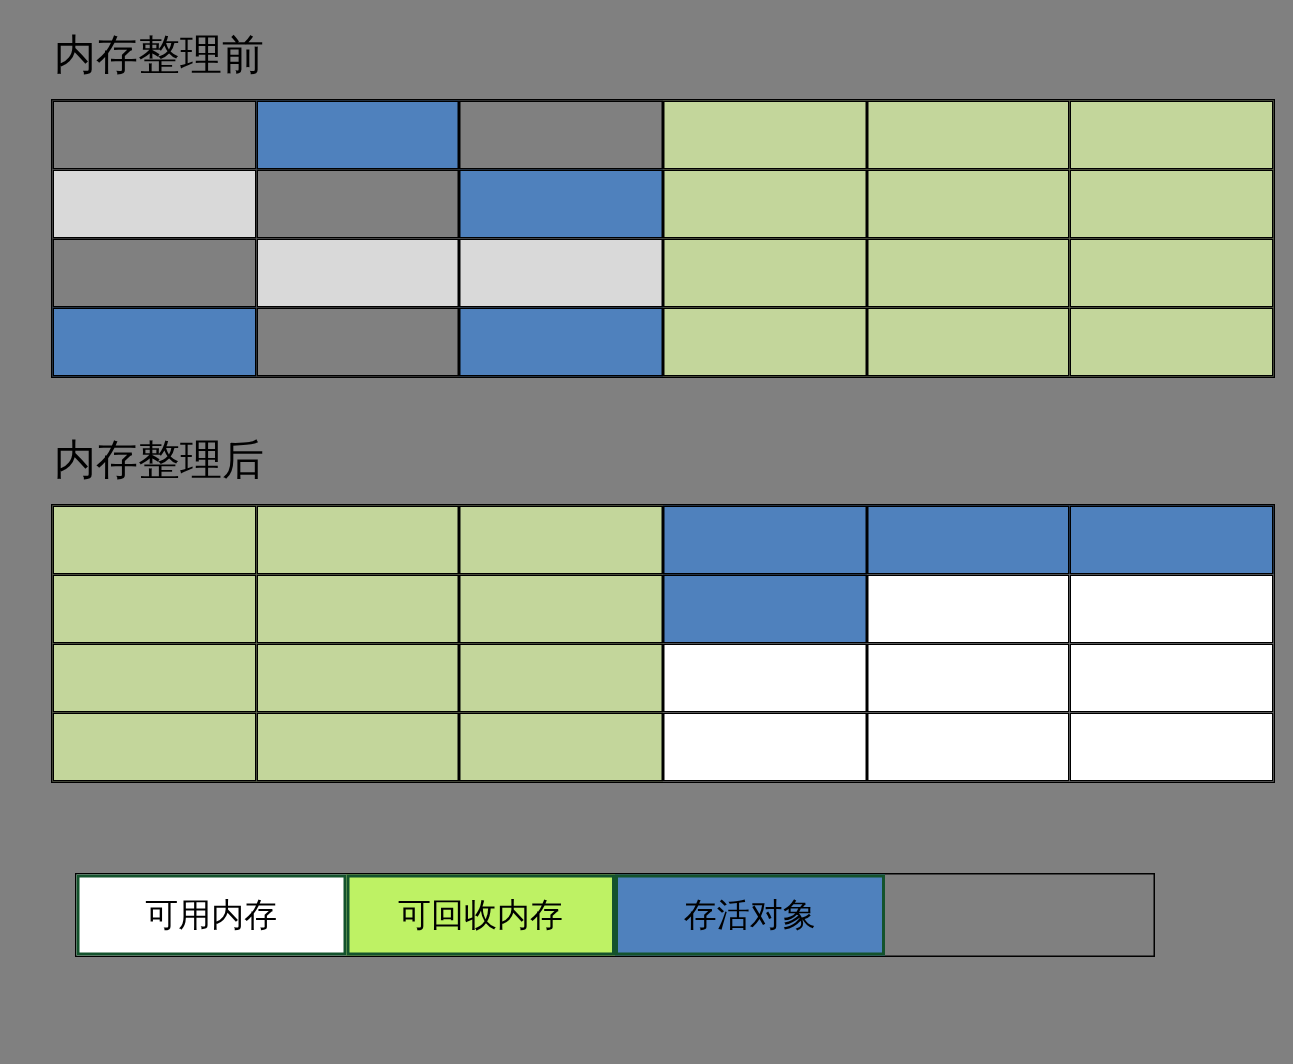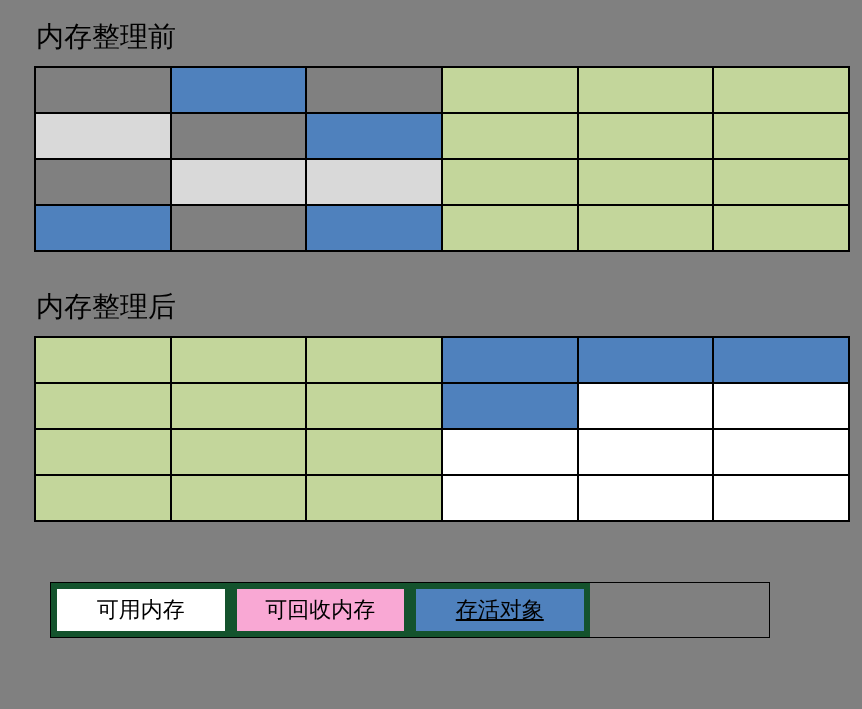--- a/index.html
+++ b/index.html
@@ -51,28 +51,28 @@
       display: grid;
       grid-template-columns: repeat(4, 1fr);
       margin: 60px 92px 0 50px;
       border: 1px solid #000;
     }
     .legend-item {
       display: flex;
       align-items: center;
       justify-content: center;
       height: 54px;
-      border: 6px solid #14532d;
+      border: 2px solid #14532d;
       font-size: 22px;
       color: #000;
       box-sizing: border-box;
     }
     .legend-white { background: #ffffff; }
-    .legend-lightgray { background: #f9a8d4; }
-    .legend-blue { background: #4f81bd; text-decoration: underline; }
+    .legend-lightgray { background: #bef264; }
+    .legend-blue { background: #4f81bd; }
     .legend-green { background: #c3d69b; }
     .spacer {
       height: 18px;
     }
   </style>
 </head>
 <body>
 
 <div class="container">
   <div class="title">内存整理前</div>

